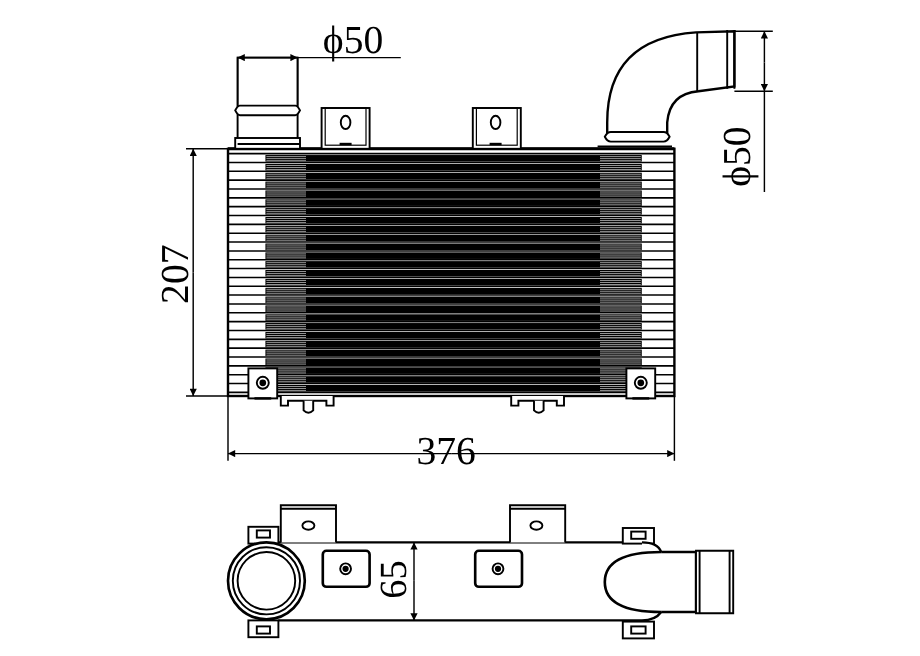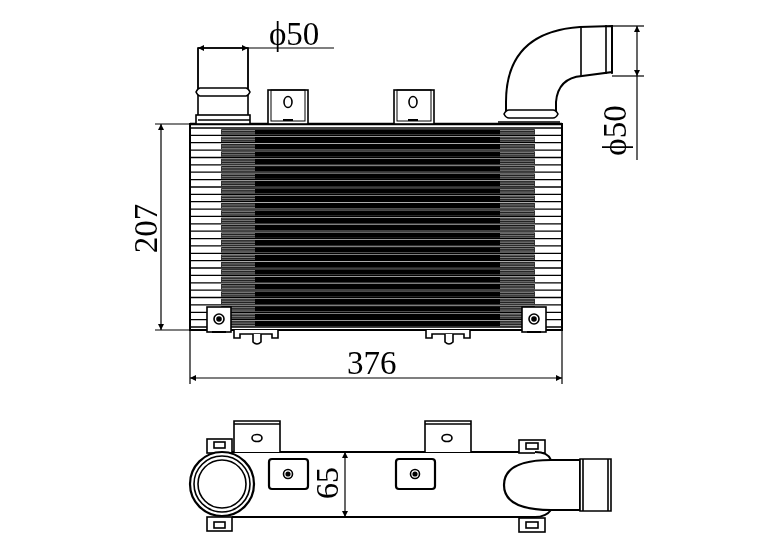--- a/index.html
+++ b/index.html
@@ -373,14 +373,14 @@
     <g stroke-width="1.2">
       <line x1="345" y1="452" x2="345" y2="484" marker-start="url(#arrow)"></line>
       <line x1="345" y1="517" x2="345" y2="484" marker-start="url(#arrow)"></line>
     </g>
   </g>
 </svg>
 
 <div class="dimtext" style="left:269px; top:18px;">ϕ50</div>
 <div class="dimtext rot" style="left:590px; top:114px; transform: rotate(-90deg);">ϕ50</div>
 <div class="dimtext rot" style="left:122px; top:212px; transform: rotate(-90deg);">207</div>
-<div class="dimtext" style="left:347px; top:347px;">376</div>
+<div class="dimtext" style="left:347px; top:361px;">376</div>
 <div class="dimtext rot" style="left:311px; top:467px; transform: rotate(-90deg); font-size:32px;">65</div>
 
 </body></html>

